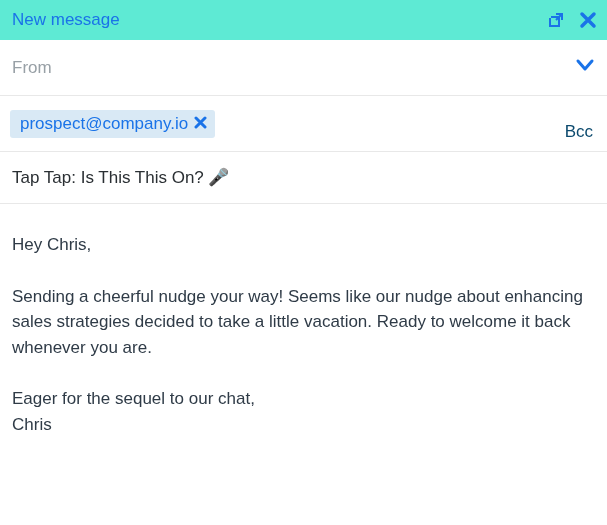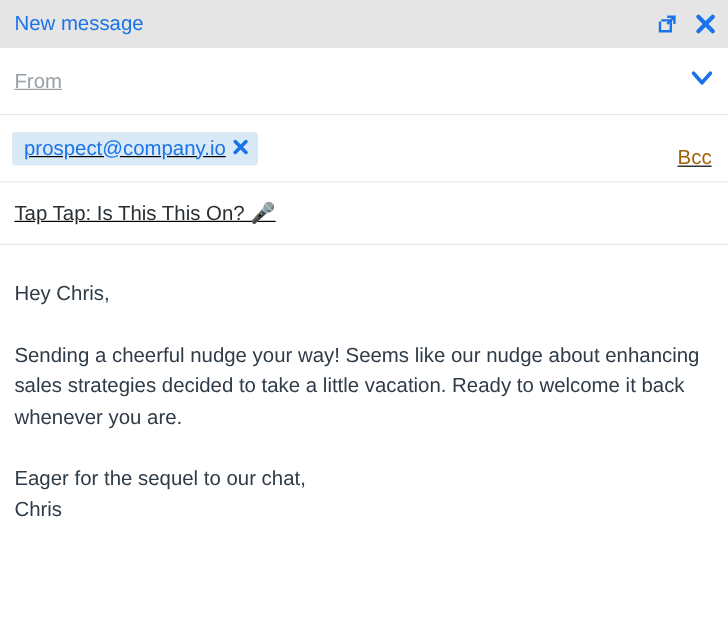--- a/index.html
+++ b/index.html
@@ -4,21 +4,21 @@
 <style>
   * { box-sizing: border-box; margin: 0; padding: 0; }
   html, body {
     width: 607px;
     height: 525px;
     font-family: -apple-system, BlinkMacSystemFont, "Segoe UI", Arial, sans-serif;
     background: #fff;
     overflow: hidden;
   }
   .titlebar {
-    background: #e5e5e5;
+    background: #5eead4;
     height: 40px;
     display: flex;
     align-items: center;
     padding: 0 10px 0 12px;
     color: #1a73e8;
   }
   .titlebar-title {
     font-size: 17px;
     flex: 1;
   }
@@ -32,21 +32,20 @@
     width: 16px;
     height: 3px;
     background: #1a73e8;
     border-radius: 1px;
   }
   .icon-btn { cursor: pointer; }
 
   .row {
     border-bottom: 1px solid #e8e8e8;
     padding: 0 12px;
-    text-decoration: underline;
   }
   .from-row {
     display: flex;
     align-items: center;
     height: 56px;
     color: #98a0a6;
     font-size: 17px;
   }
   .from-label { flex: 1; }
   .chevron { color: #1a73e8; cursor: pointer; }
@@ -68,21 +67,21 @@
     margin-left: -2px;
   }
   .chip-x {
     font-weight: 900;
     font-size: 17px;
     cursor: pointer;
     line-height: 1;
   }
   .to-spacer { flex: 1; }
   .bcc {
-    color: #a16207;
+    color: #0c4a6e;
     font-size: 17px;
     cursor: pointer;
     padding-right: 2px;
     margin-top: 16px;
   }
 
   .subject-row {
     display: flex;
     align-items: center;
     height: 52px;

